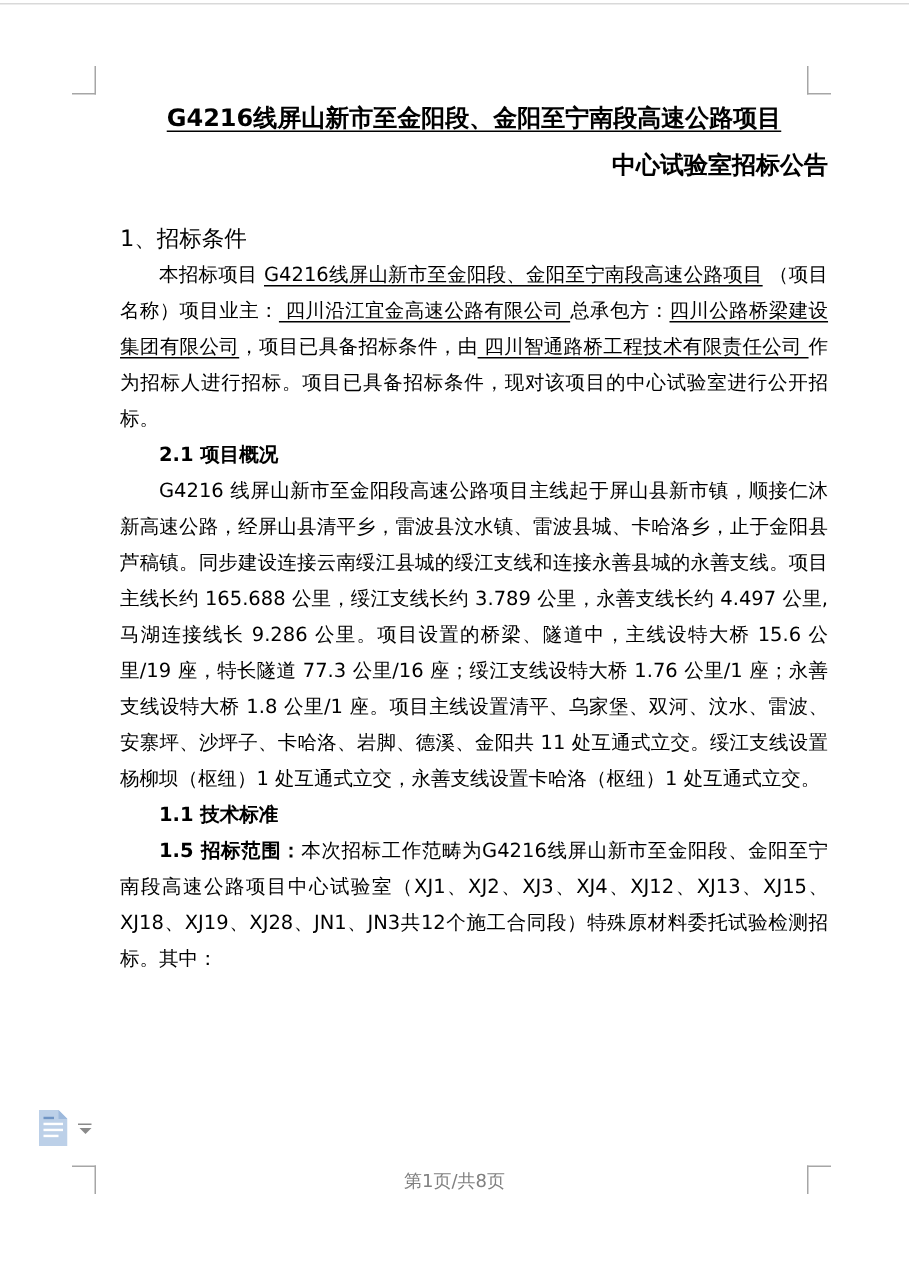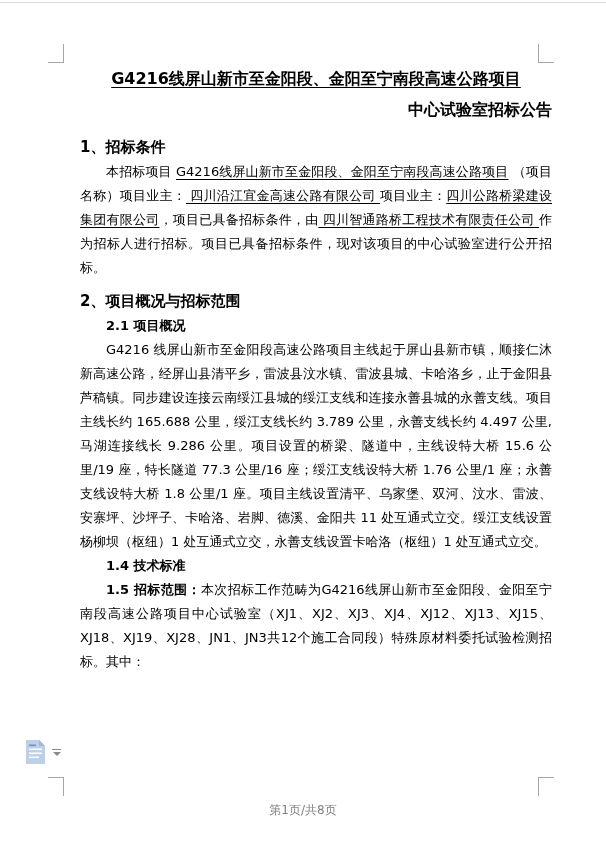--- a/index.html
+++ b/index.html
@@ -27,34 +27,34 @@
   }
   .blk { margin: 0; }
   .blk.title {
     font-size: 16px; font-weight: bold; text-align: center; line-height: 30px;
   }
   .blk.title span { text-decoration: underline; text-underline-offset: 3px; }
   .blk.subtitle {
     font-size: 16px; font-weight: bold; text-align: right; line-height: 32px;
   }
   .blk.h1 {
-    font-size: 15px; font-weight: bold; line-height: 26px; margin-top: 8px;
+    font-size: 15px; font-weight: normal; line-height: 26px; margin-top: 20px;
   }
   .blk.h2 {
     font-size: 13px; font-weight: bold; line-height: 24px; text-indent: 2em;
   }
   .blk.p {
     font-size: 13px; line-height: 24px; text-align: justify; text-indent: 2em;
   }
   .blk .u { text-decoration: underline; text-underline-offset: 3px; }
   .blk .b { font-weight: bold; }
 
   .footer {
     position: absolute; top: 780px; left: 0; width: 606px;
-    text-align: center; font-size: 12px; color: #808080; line-height: 15px; margin-top: 23px;
+    text-align: center; font-size: 12px; color: #808080; line-height: 15px;
   }
 
   .float-btn {
     position: absolute; left: 26px; top: 740px;
     display: flex; align-items: flex-start; cursor: pointer;
   }
   .float-btn .caret-wrap {
     margin-left: 7px; margin-top: 9px;
     display: flex; flex-direction: column; align-items: center;
   }
@@ -72,25 +72,24 @@
 
 <div class="corner tl"></div>
 <div class="corner tr"></div>
 <div class="corner bl"></div>
 <div class="corner br"></div>
 
 <div class="doc">
     <div class="blk title"><span>G4216线屏山新市至金阳段、金阳至宁南段高速公路项目</span></div>
     <div class="blk subtitle"><span>中心试验室招标公告</span></div>
     <div class="blk h1"><span>1、招标条件</span></div>
-    <div class="blk p"><span>本招标项目 </span><span class="u">G4216线屏山新市至金阳段、金阳至宁南段高速公路项目</span><span> （项目名称）项目业主：</span><span class="u"> 四川沿江宜金高速公路有限公司 </span><span> 项目业主：</span><span class="u">四川公路桥梁建设集团有限公司</span><span>，项目已具备招标条件，由</span><span class="u"> 四川智通路桥工程技术有限责任公司 </span><span>作为招标人进行招标。项目已具备招标条件，现对该项目的中心试验室进行公开招标。</span></div>
-    <div class="blk h1"><span>2、项目概况与招标范围</span></div>
+    <div class="blk p"><span>本招标项目 </span><span class="u">G4216线屏山新市至金阳段、金阳至宁南段高速公路项目</span><span> （项目名称）项目业主：</span><span class="u"> 四川沿江宜金高速公路有限公司 </span><span> 总承包方：</span><span class="u">四川公路桥梁建设集团有限公司</span><span>，项目已具备招标条件，由</span><span class="u"> 四川智通路桥工程技术有限责任公司 </span><span>作为招标人进行招标。项目已具备招标条件，现对该项目的中心试验室进行公开招标。</span></div>
     <div class="blk h2"><span>2.1 项目概况</span></div>
     <div class="blk p"><span>G4216 线屏山新市至金阳段高速公路项目主线起于屏山县新市镇，顺接仁沐新高速公路，经屏山县清平乡，雷波县汶水镇、雷波县城、卡哈洛乡，止于金阳县芦稿镇。同步建设连接云南绥江县城的绥江支线和连接永善县城的永善支线。项目主线长约 165.688 公里，绥江支线长约 3.789 公里，永善支线长约 4.497 公里,马湖连接线长 9.286 公里。项目设置的桥梁、隧道中，主线设特大桥 15.6 公里/19 座，特长隧道 77.3 公里/16 座；绥江支线设特大桥 1.76 公里/1 座；永善支线设特大桥 1.8 公里/1 座。项目主线设置清平、乌家堡、双河、汶水、雷波、安寨坪、沙坪子、卡哈洛、岩脚、德溪、金阳共 11 处互通式立交。绥江支线设置杨柳坝（枢纽）1 处互通式立交，永善支线设置卡哈洛（枢纽）1 处互通式立交。</span></div>
-    <div class="blk h2"><span>1.4 技术标准</span></div>
+    <div class="blk h2"><span>1.1 技术标准</span></div>
     <div class="blk p"><span class="b">1.5 招标范围：</span><span>本次招标工作范畴为G4216线屏山新市至金阳段、金阳至宁南段高速公路项目中心试验室（XJ1、XJ2、XJ3、XJ4、XJ12、XJ13、XJ15、XJ18、XJ19、XJ28、JN1、JN3共12个施工合同段）特殊原材料委托试验检测招标。其中：</span></div>
   </div>
 
 <div class="float-btn">
   <span style="display:inline-block; line-height:0;">
     <svg width="19" height="24" viewBox="0 0 19 24">
       <path d="M0 0 H13 L19 6 V24 H0 Z" fill="#bcd0e8"></path>
       <path d="M13 0 L19 6 H13 Z" fill="#9db9dc"></path>
       <rect x="3" y="4.5" width="7" height="1.6" fill="#6f94c4"></rect>
       <rect x="3" y="8.5" width="13" height="1.6" fill="#ffffff"></rect>

